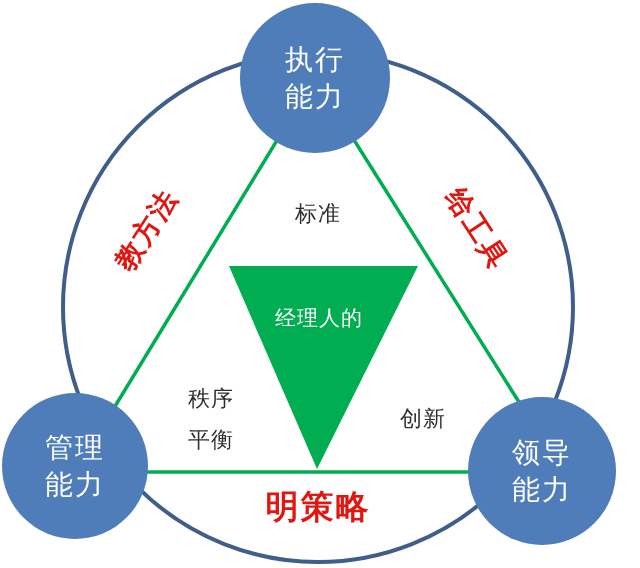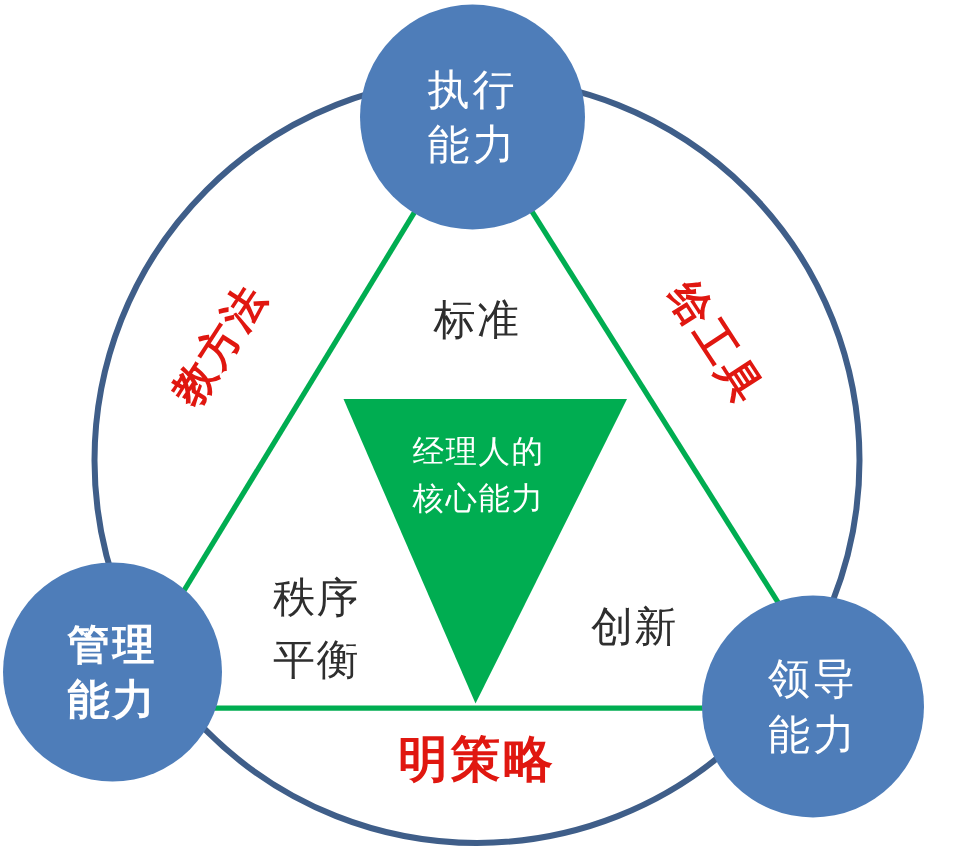--- a/index.html
+++ b/index.html
@@ -43,32 +43,32 @@
     flex-direction: column;
     align-items: center;
     justify-content: center;
     text-align: center;
     font-size: 28px;
     line-height: 37px;
     letter-spacing: 2px;
     z-index: 2;
   }
   .node-top   { left: 240px; top: 3px;   width: 150px; height: 150px; }
-  .node-left  { left: 2px;   top: 375px; width: 146px; height: 146px; font-weight: bold; }
+  .node-left  { left: 2px;   top: 393px; width: 146px; height: 146px; }
   .node-right { left: 468px; top: 397px; width: 148px; height: 148px; }
   .label {
     position: absolute;
     z-index: 3;
     text-align: center;
     white-space: nowrap;
     transform: translate(-50%, -50%);
   }
   .inner-label {
     color: var(--dark-text, #2E2E2E);
-    font-size: 28px;
+    font-size: 22px;
     line-height: 41px;
     letter-spacing: 1px;
   }
   .inner-top   { left: 318px; top: 213px; }
   .inner-left  { left: 211px; top: 419px; }
   .inner-right { left: 423px; top: 418px; }
   .core-label {
     left: 319px; top: 317px;
     color: #ffffff;
     font-size: 21px;
@@ -130,20 +130,19 @@
     <div>秩序</div>
     <div>平衡</div>
   </div>
 
   <div class="label inner-label inner-right">
     <div>创新</div>
   </div>
 
   <div class="label core-label">
     <div>经理人的</div>
-    <div>核心能力</div>
   </div>
 
   <div class="label edge-label edge-left">教方法</div>
   <div class="label edge-label edge-right">给工具</div>
   <div class="label edge-label edge-bottom">明策略</div>
 
 </div>
 
 </body></html>

